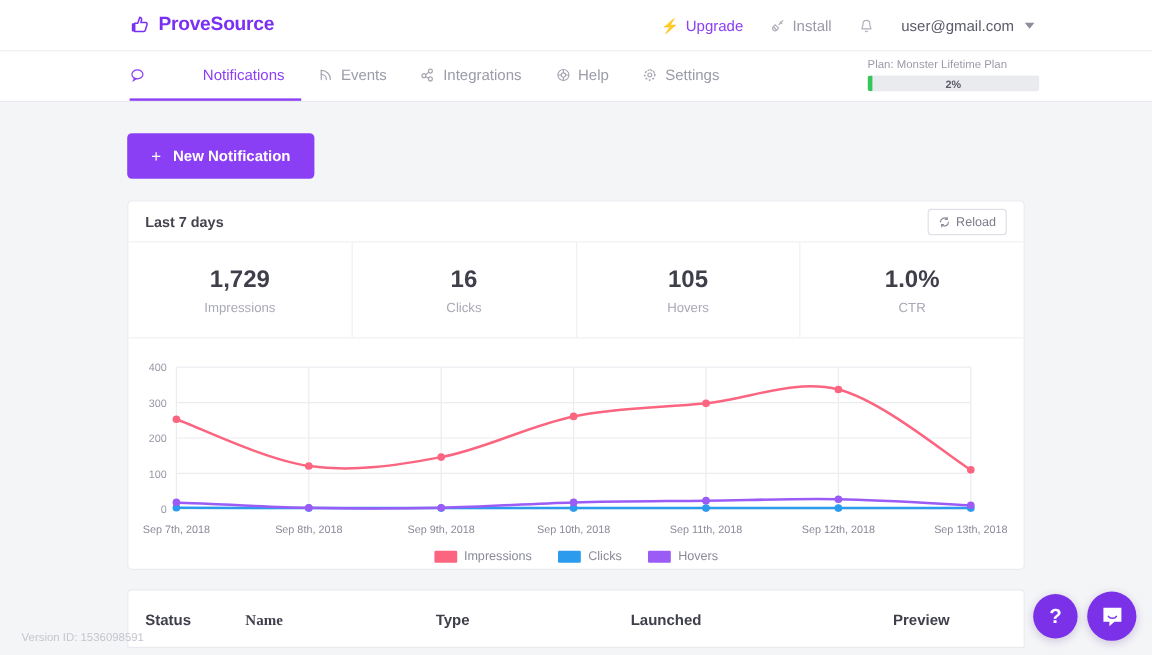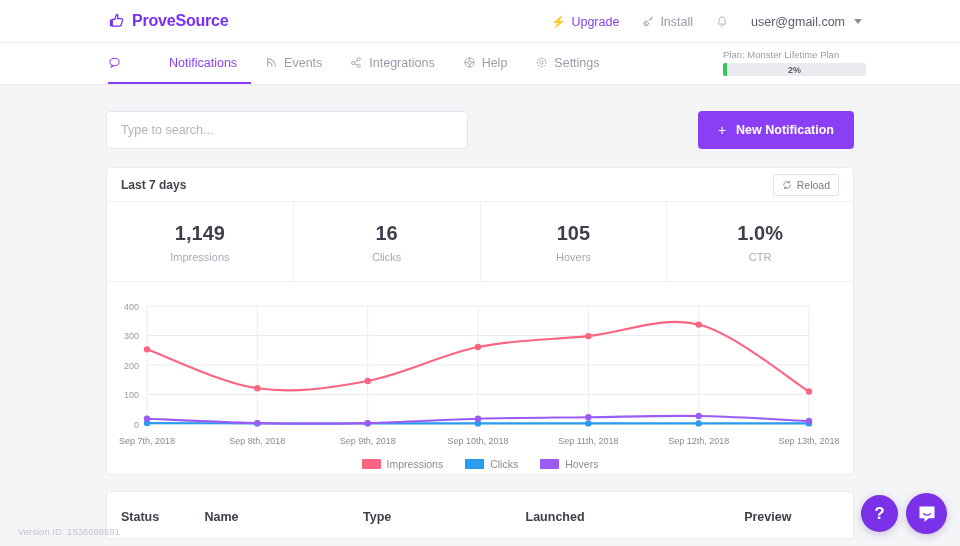--- a/index.html
+++ b/index.html
@@ -157,21 +157,21 @@
   .legend-label { font-size: 10.5px; color: #8a8a99; }
 
   
   .table-card {
     background: #ffffff; border: 1px solid #eaebef;
     border-radius: 4px 4px 0 0; margin-top: 16px;
   }
   .table-head { display: flex; padding: 18px 14px 14px; gap: 40px; }
   .th { font-size: 12.5px; font-weight: bold; color: #3f3f4c; }
   .th.status  { width: 55px; }
-  .th.name    { width: 150px; }
+  .th.name    { width: 150px; font-family: Liberation Serif, serif; }
   .th.type    { width: 155px; }
   .th.launched { width: 226px; }
   .th.preview { width: 120px; }
 
   .version {
     position: absolute; left: 18px; bottom: 9px;
     font-size: 9.5px; color: #c5c5ce;
   }
 
   
@@ -299,21 +299,20 @@
       <div class="plan-bar">
         <div class="plan-fill" style="width: 2.8%; background: rgb(52, 199, 89);"></div>
         <div class="plan-pct">2%</div>
       </div>
     </div>
   </div>
 
   <div class="content">
 
     <div class="actions-row">
-      <input class="search-input" type="text" placeholder="Type to search..." style="">
       <button class="new-btn">
         <span class="plus">+</span>
         <span>New Notification</span>
       </button>
     </div>
 
     <div class="card">
 
       <div class="card-head">
         <span class="card-title">Last 7 days</span>
@@ -325,21 +324,21 @@
               <path d="M17.5 2.6 L17.5 6.6 L13.6 6.6"></path>
               <path d="M6.5 21.4 L6.5 17.4 L10.4 17.4"></path>
             </svg>
           </span>
           <span>Reload</span>
         </button>
       </div>
 
       <div class="stats">
         <div class="stat">
-          <div class="stat-value">1,149</div>
+          <div class="stat-value">1,729</div>
           <div class="stat-label">Impressions</div>
         </div>
         <div class="stat">
           <div class="stat-value">16</div>
           <div class="stat-label">Clicks</div>
         </div>
         <div class="stat">
           <div class="stat-value">105</div>
           <div class="stat-label">Hovers</div>
         </div>

